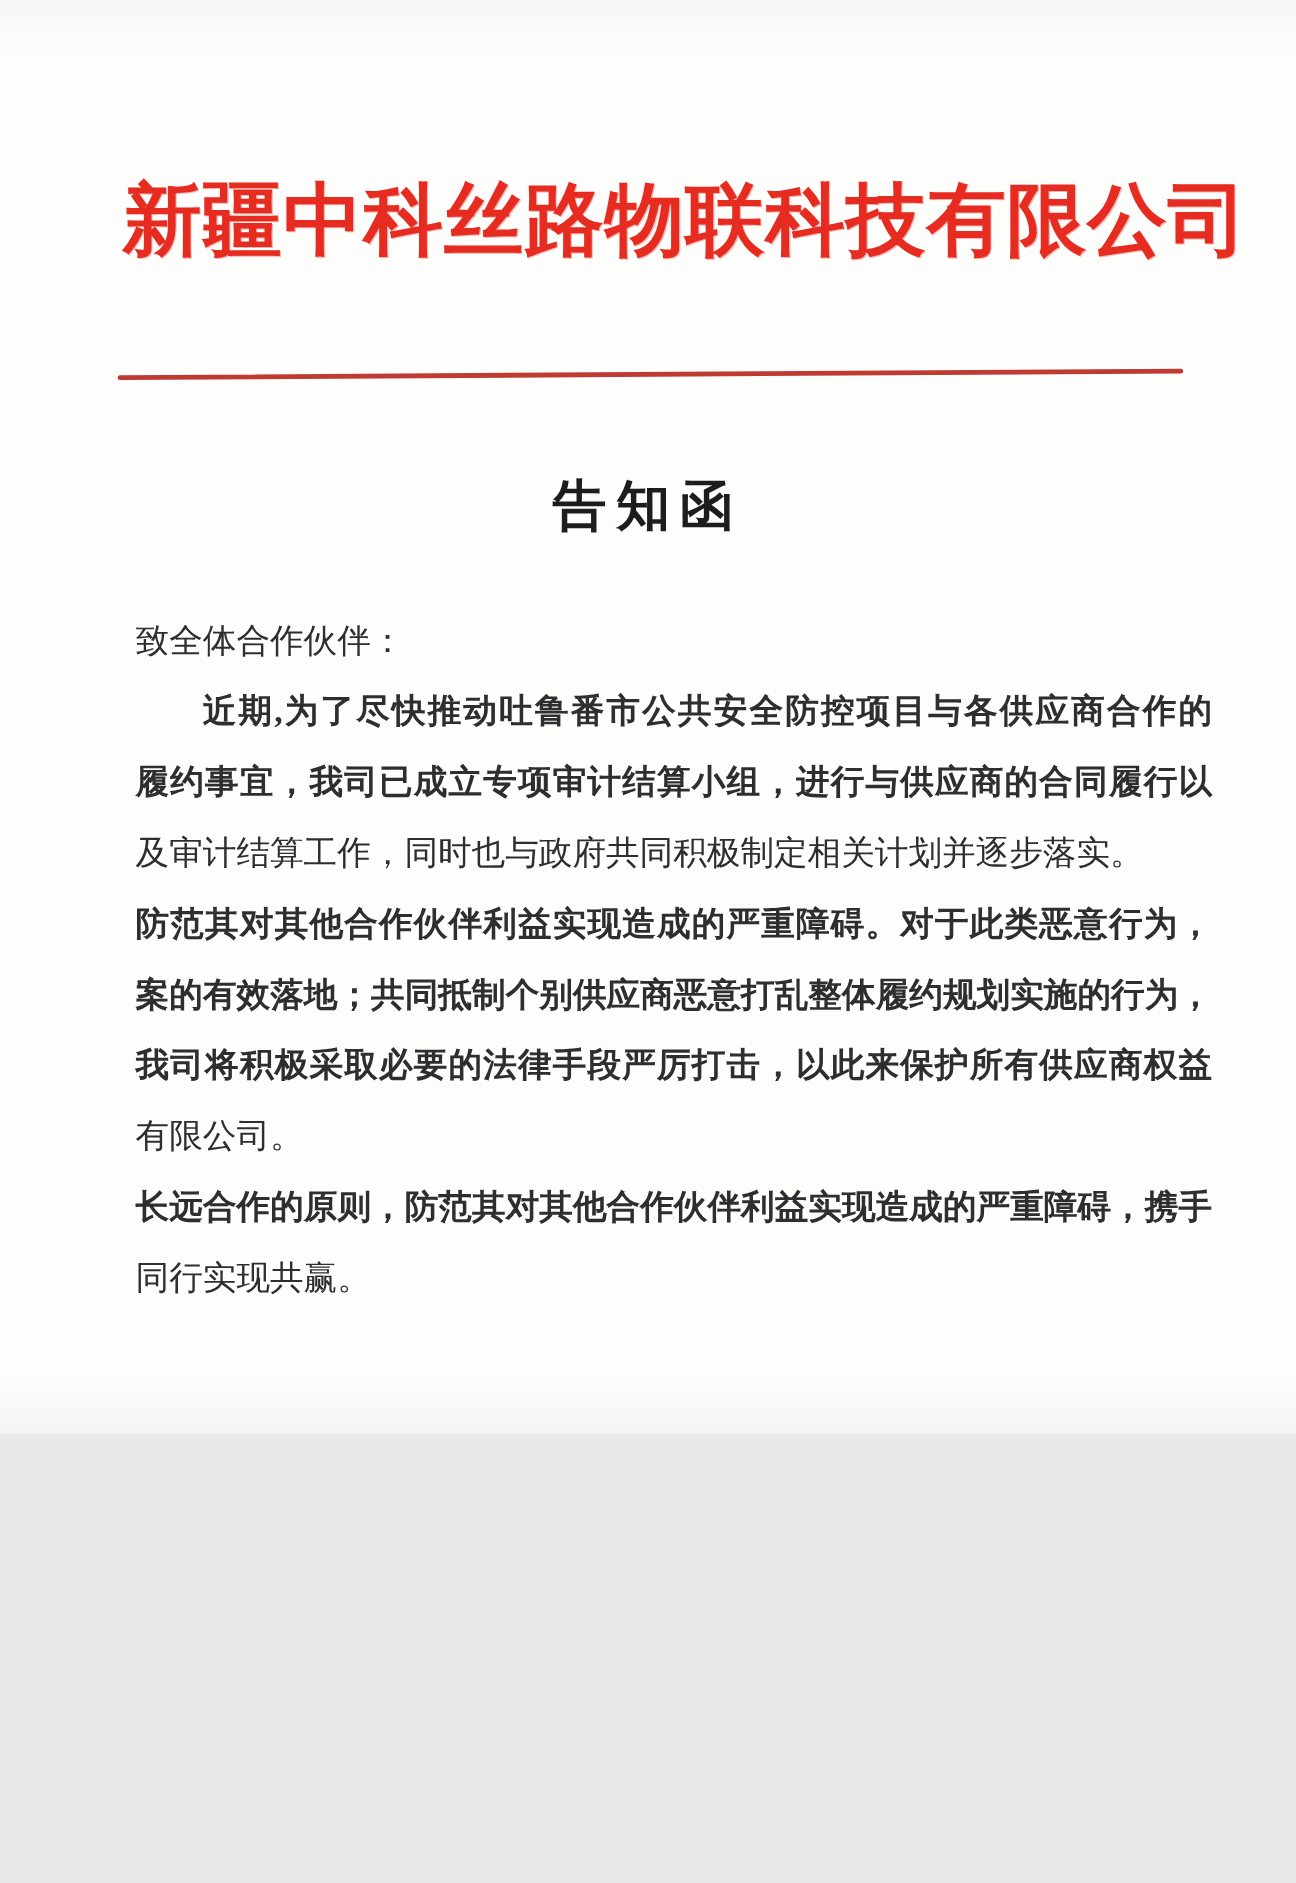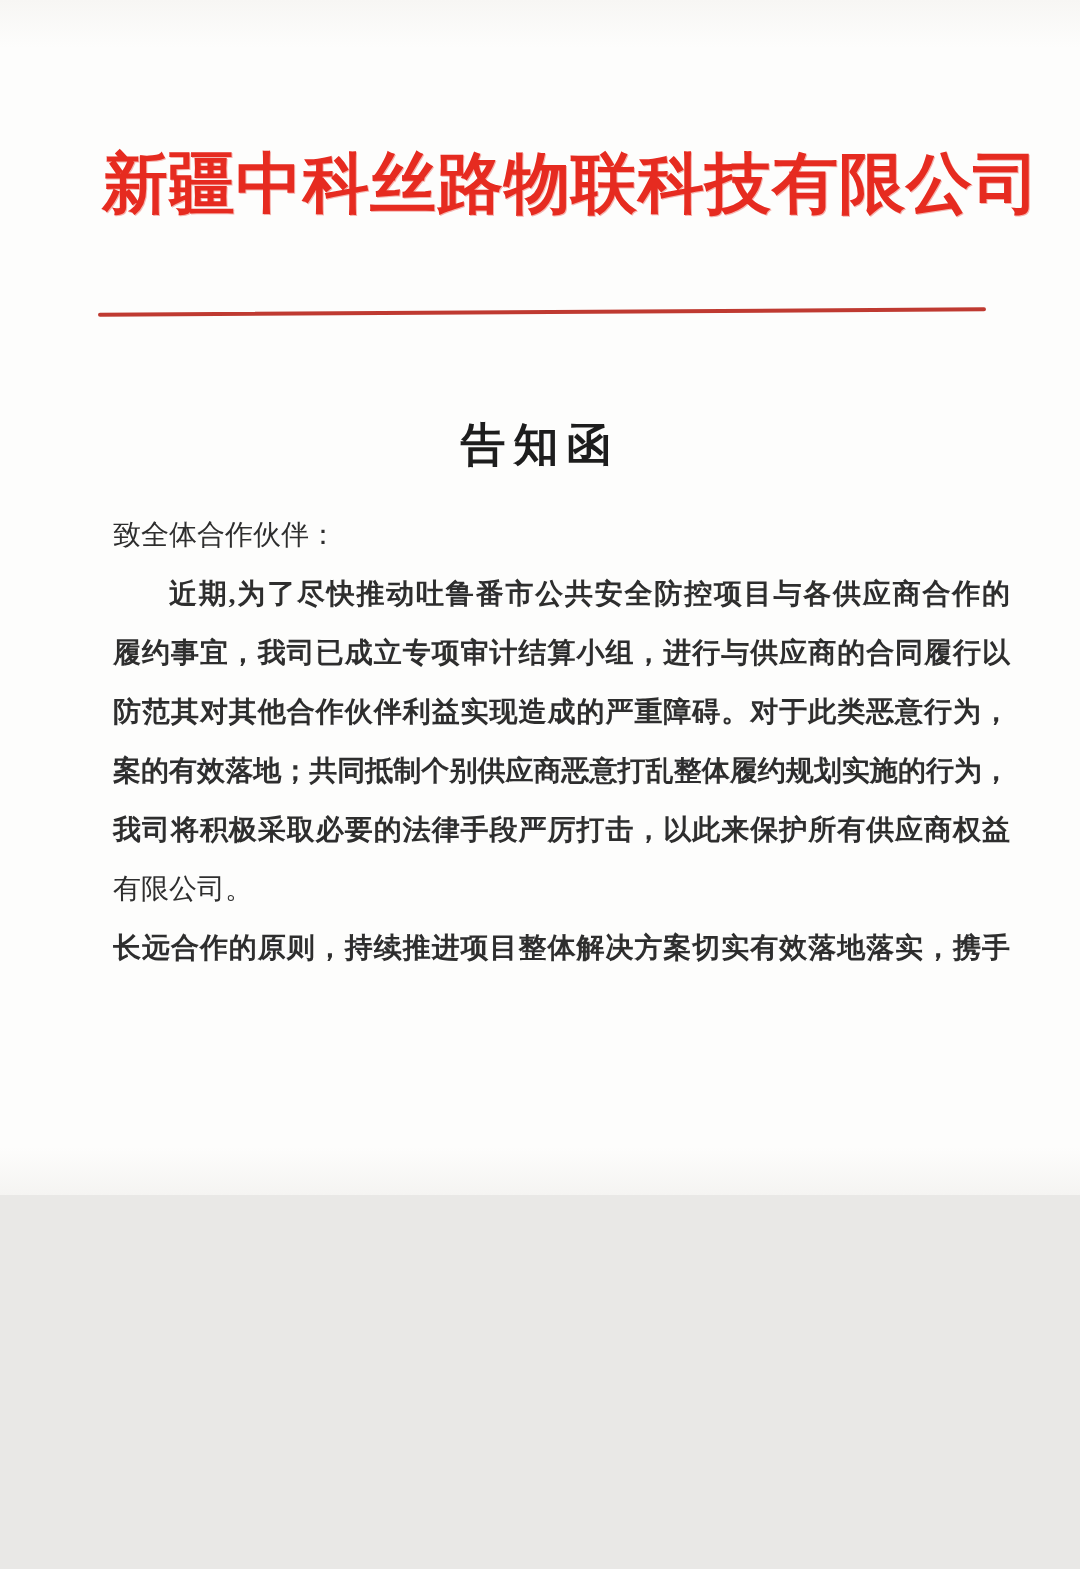--- a/index.html
+++ b/index.html
@@ -18,21 +18,21 @@
     text-shadow:1px 1px 0 rgba(230,43,32,.35);
     white-space:nowrap;letter-spacing:1px;
   }
   .divider{
     position:absolute;left:98px;top:310px;width:888px;height:4px;
     background:#bf3a31;transform:rotate(-0.35deg);border-radius:2px;
   }
   .doc-title{
     position:absolute;left:0;top:392px;width:1080px;
     text-align:center;font-size:45px;font-weight:600;
-    letter-spacing:8px;color:#1d1d1d;margin-top:23px;
+    letter-spacing:8px;color:#1d1d1d;
   }
   .body-block{
     position:absolute;left:113px;top:505px;width:897px;
     font-size:28px;color:#2e2e2e;
   }
   .line{height:59px;line-height:59px;white-space:nowrap;}
   .line.wrapok{white-space:normal;}
   .line.fill{text-align:justify;text-align-last:justify;white-space:normal;font-weight:bold;}
   .line.indent{text-indent:2em;}
   .sig-company{
@@ -64,25 +64,27 @@
   <h1 class="letterhead-name">新疆中科丝路物联科技有限公司</h1>
 
   <div class="divider"></div>
 
   <div class="doc-title">告知函</div>
 
   <div class="body-block">
     <div class="line">致全体合作伙伴：</div>
     <div class="line fill indent">近期,为了尽快推动吐鲁番市公共安全防控项目与各供应商合作的</div>
     <div class="line fill">履约事宜，我司已成立专项审计结算小组，进行与供应商的合同履行以</div>
+    <div class="line wrapok">及审计结算工作，同时也与政府共同积极制定相关计划并逐步落实。</div>
     <div class="line fill">防范其对其他合作伙伴利益实现造成的严重障碍。对于此类恶意行为，</div>
     <div class="line fill">案的有效落地；共同抵制个别供应商恶意打乱整体履约规划实施的行为，</div>
     <div class="line fill">我司将积极采取必要的法律手段严厉打击，以此来保护所有供应商权益</div>
     <div class="line wrapok">有限公司。</div>
-    <div class="line fill">长远合作的原则，持续推进项目整体解决方案切实有效落地落实，携手</div>
+    <div class="line fill">长远合作的原则，防范其对其他合作伙伴利益实现造成的严重障碍，携手</div>
+    <div class="line wrapok">同行实现共赢。</div>
   </div>
 
   <div class="sig-company">新疆中科丝路物联科技有限公司</div>
 
   <div class="sig-date">二〇二三年十二月十一日</div>
 
   <svg class="seal" viewBox="0 0 300 300" preserveAspectRatio="none">
     <defs>
       <path id="arc-ring-text" d="M 94,53 A 112 112 0 1 1 188,255" fill="none"></path>
       <path id="arc-inner-text" d="M 105,128 A 55 55 0 0 1 208,135" fill="none"></path>

